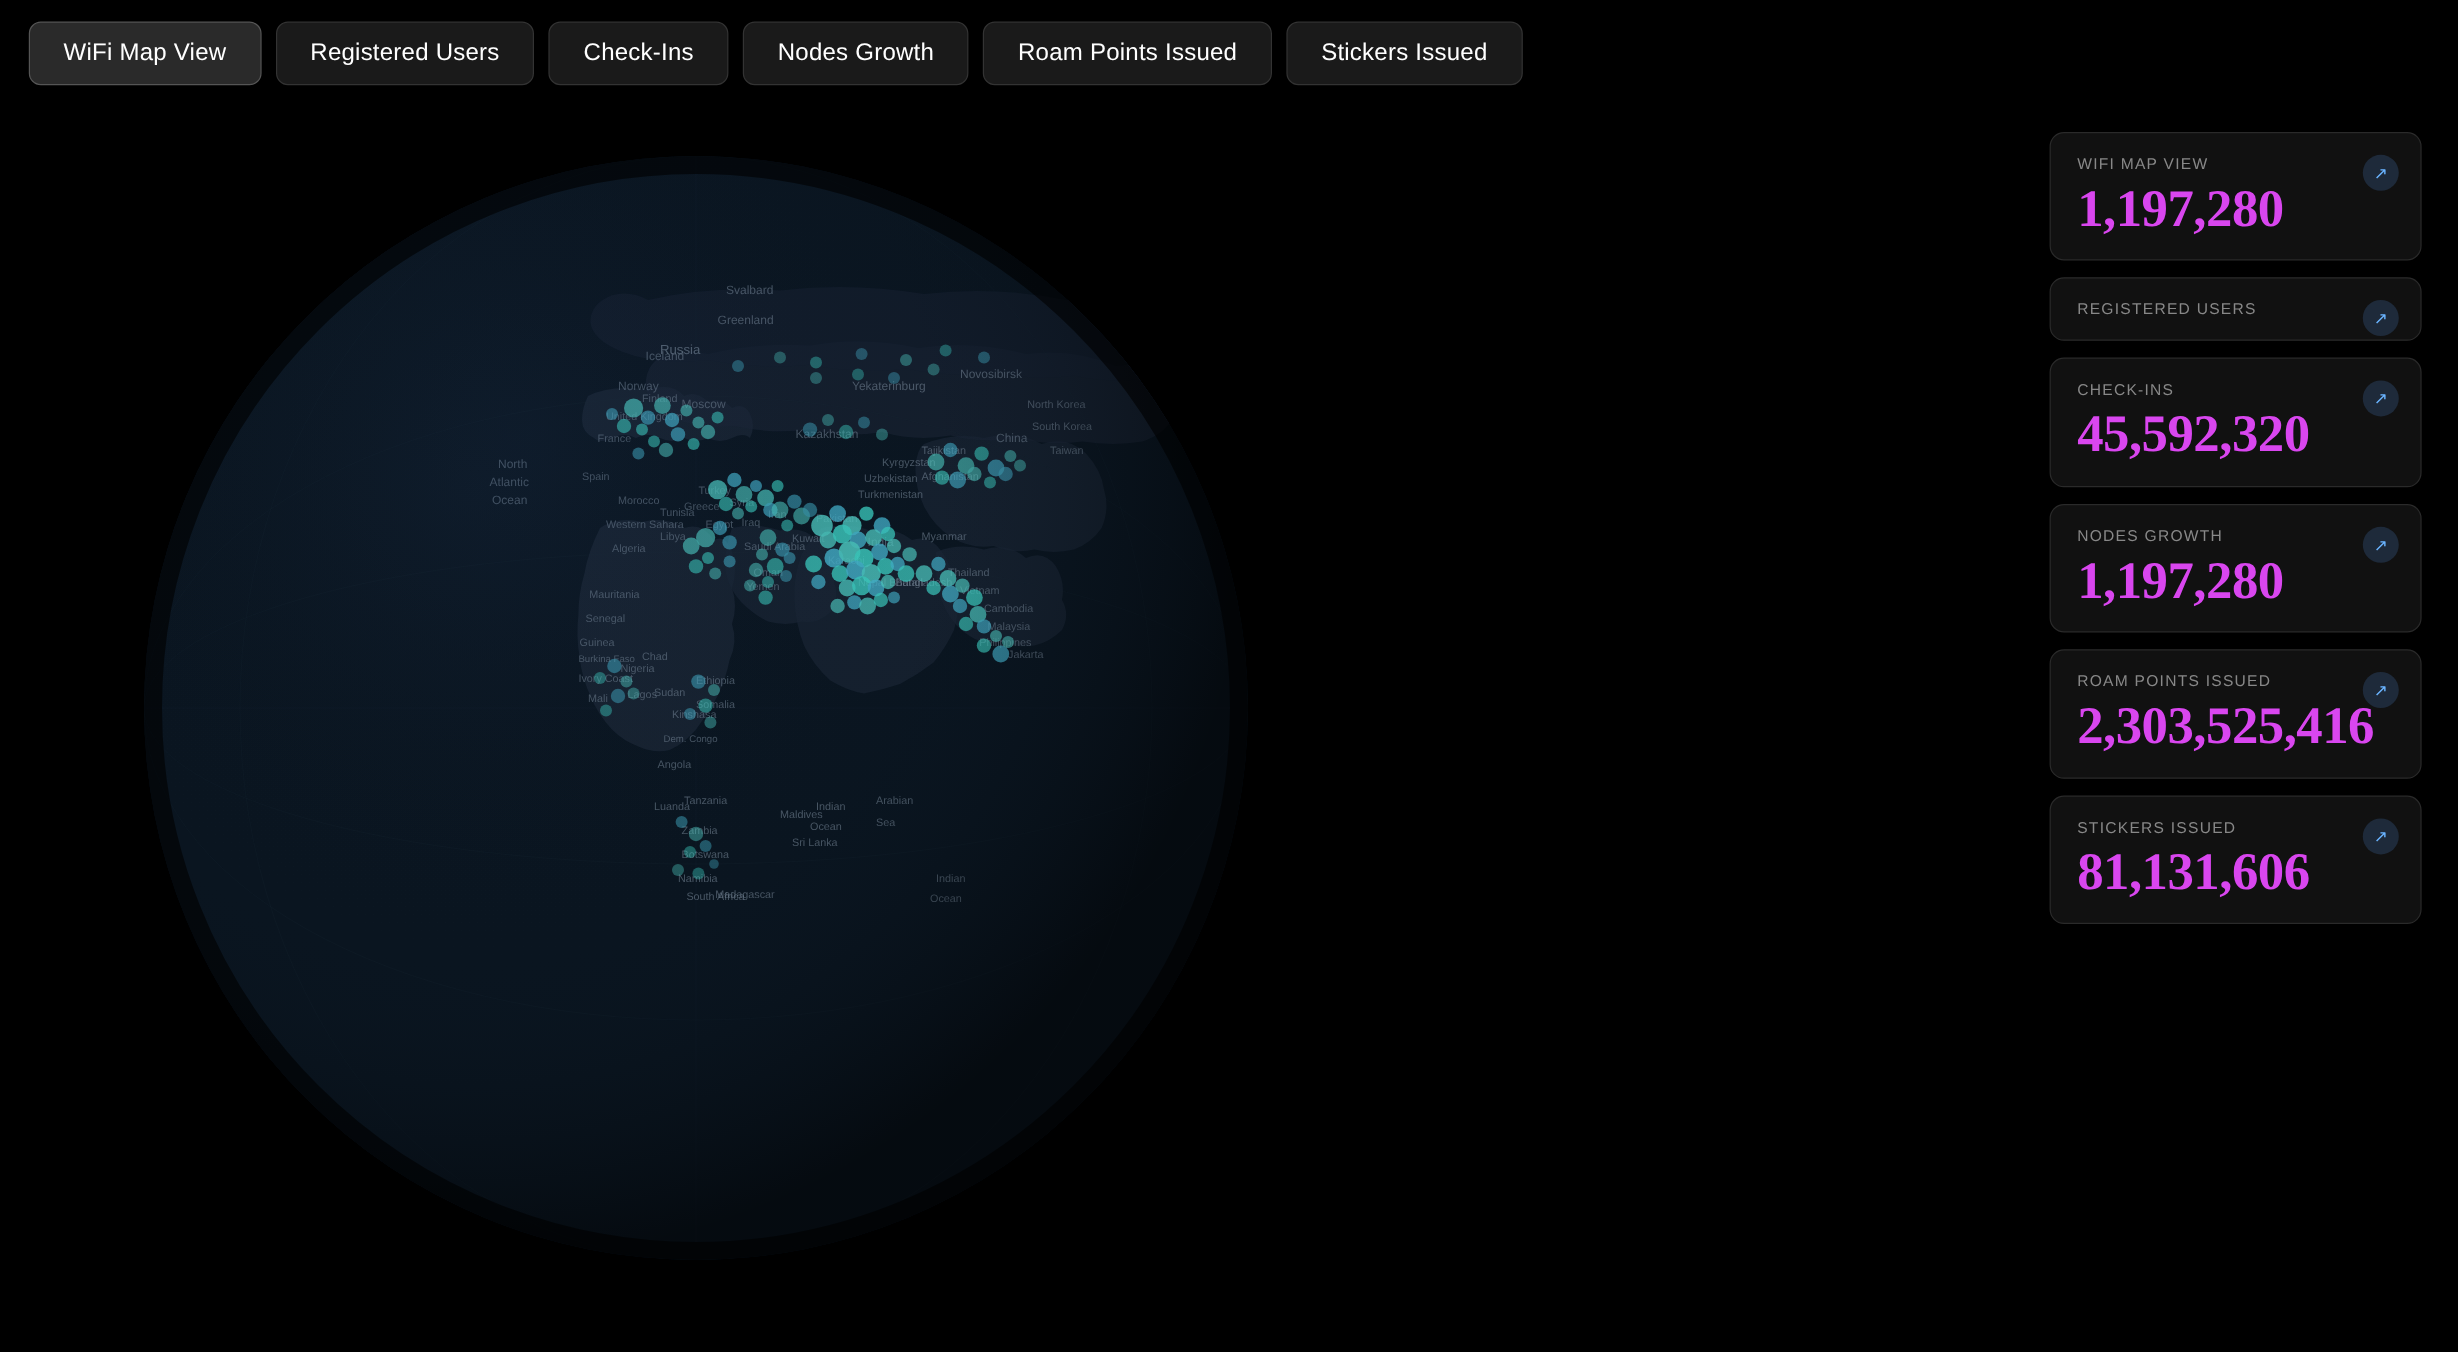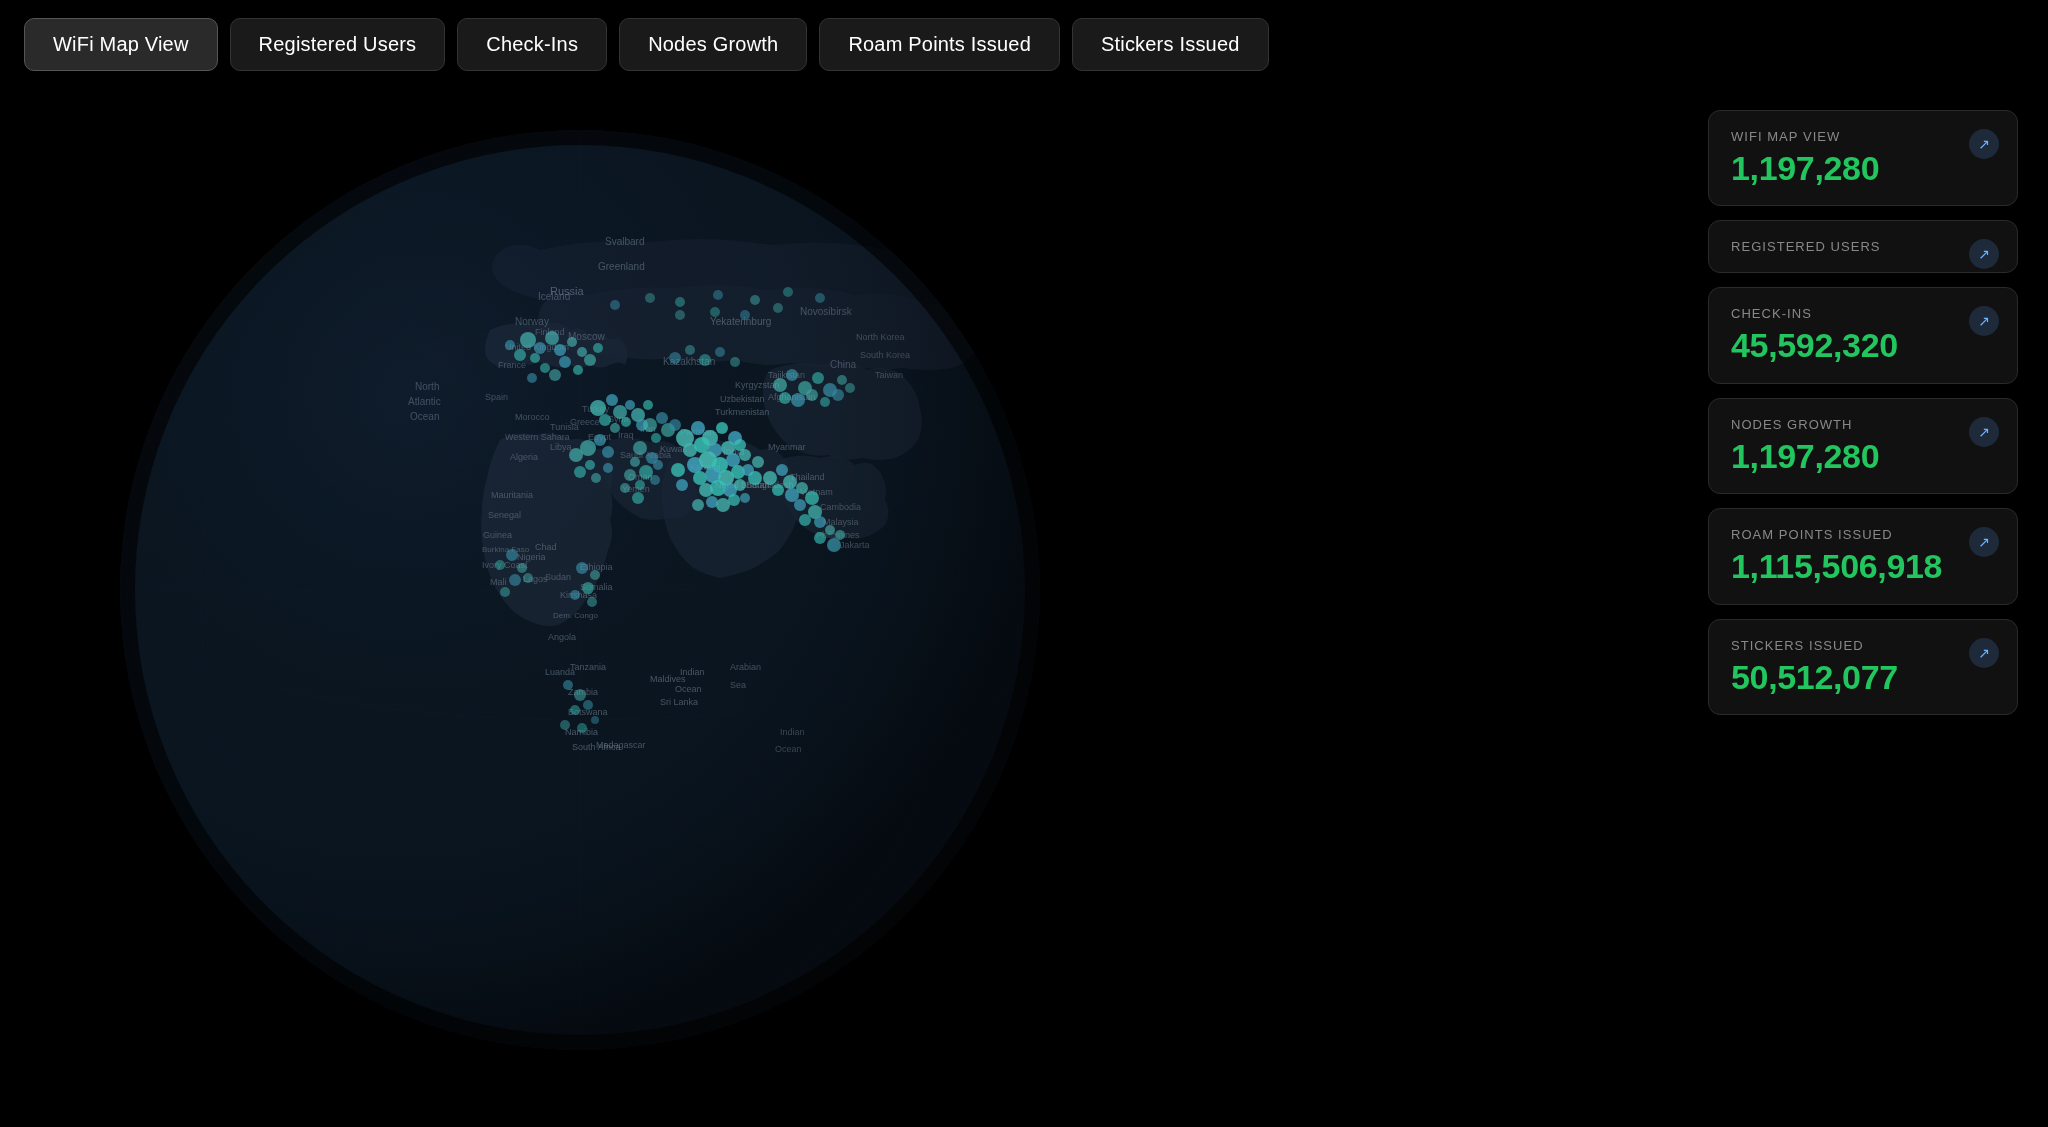--- a/index.html
+++ b/index.html
@@ -99,25 +99,26 @@
 
     .stat-label {
       font-size: 13px;
       color: #888;
       letter-spacing: 0.08em;
       font-weight: 500;
       text-transform: uppercase;
     }
 
     .stat-value {
-      font-size: 34px;
+      font-size: 44px;
       font-weight: 600;
-      color: #22c55e;
+      color: #d946ef;
       letter-spacing: -0.01em;
       line-height: 1.1;
+      font-family: Liberation Serif, serif;
     }
 
     .stat-arrow {
       position: absolute;
       top: 18px;
       right: 18px;
       width: 30px;
       height: 30px;
       background: #1e2a3a;
       border-radius: 50%;
@@ -470,21 +471,21 @@
       <div class="stat-value">45,592,320</div>
       <div class="stat-arrow">↗</div>
     </div>
     <div class="stat-card">
       <div class="stat-label">NODES GROWTH</div>
       <div class="stat-value">1,197,280</div>
       <div class="stat-arrow">↗</div>
     </div>
     <div class="stat-card">
       <div class="stat-label">ROAM POINTS ISSUED</div>
-      <div class="stat-value">1,115,506,918</div>
+      <div class="stat-value">2,303,525,416</div>
       <div class="stat-arrow">↗</div>
     </div>
     <div class="stat-card">
       <div class="stat-label">STICKERS ISSUED</div>
-      <div class="stat-value">50,512,077</div>
+      <div class="stat-value">81,131,606</div>
       <div class="stat-arrow">↗</div>
     </div>
   </aside>
 
 </body></html>

